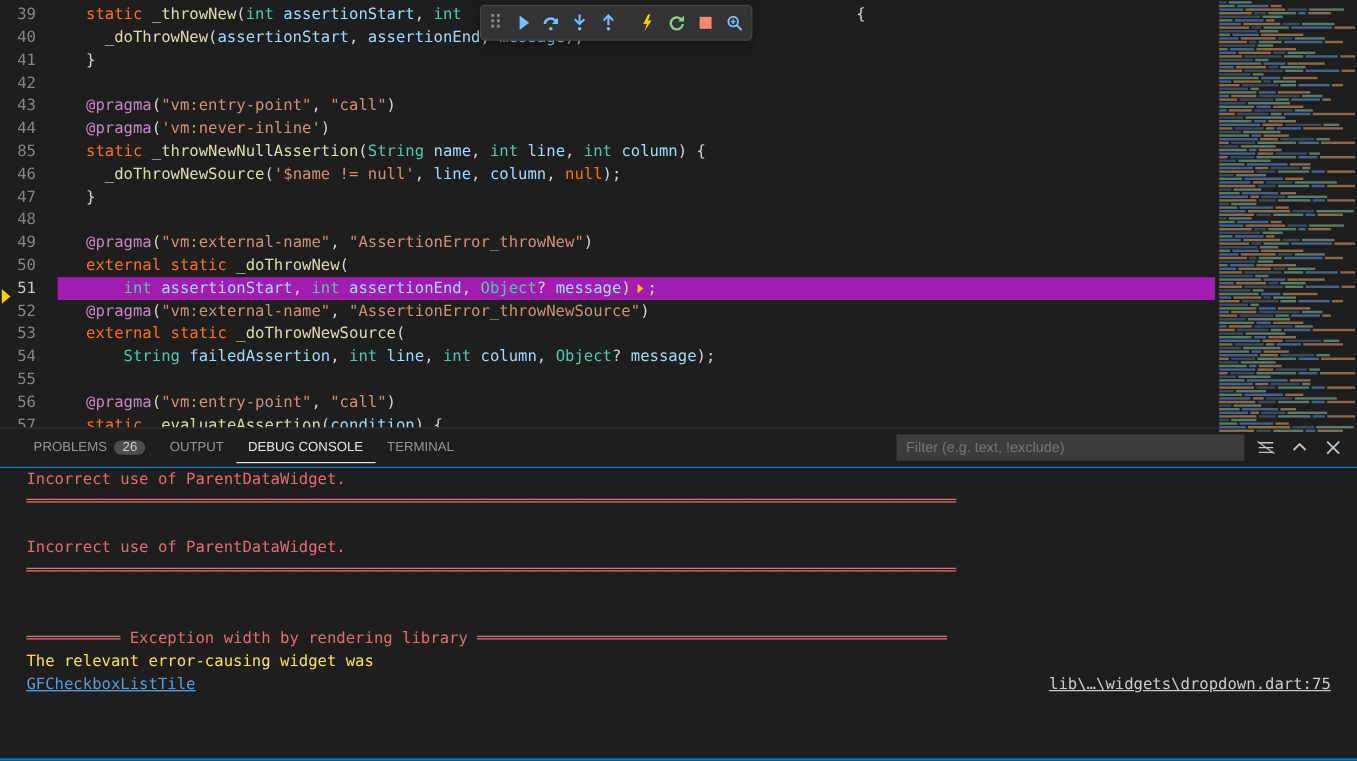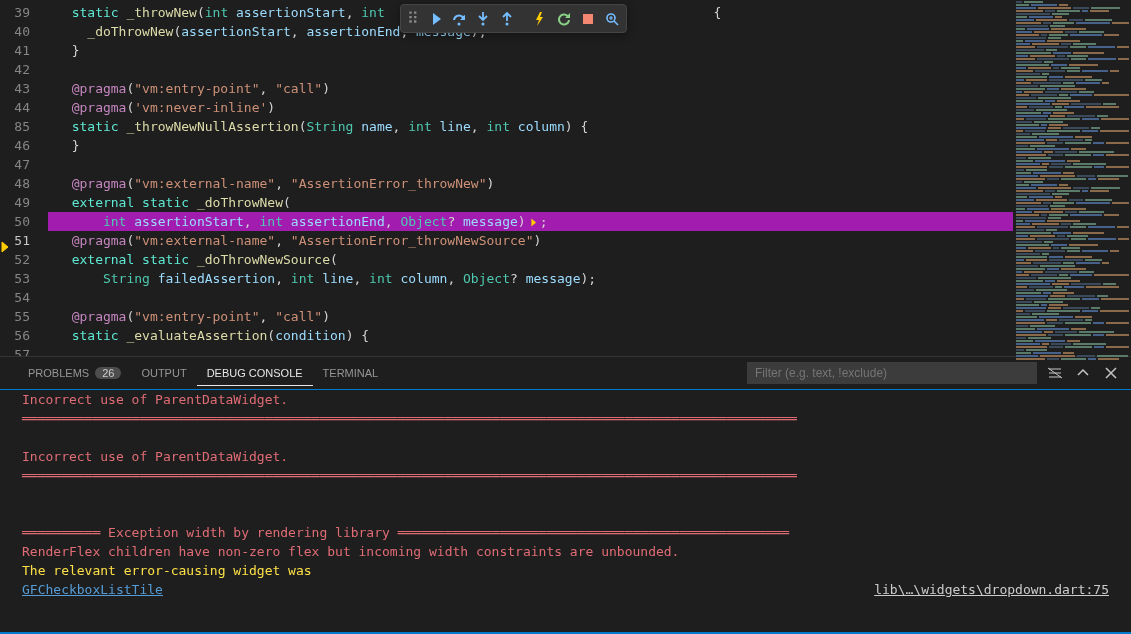--- a/index.html
+++ b/index.html
@@ -28,21 +28,21 @@
     .gutter .ln.current { color: #c6c6c6; }
     .code {
       flex: 1;
       font-family: Consolas, monospace;
       font-size: 13px;
       padding-top: 3px;
       padding-left: 8px;
     }
     .code .line { height: 19px; line-height: 19px; white-space: pre; }
     .code .line.hl { background: #a21caf; margin-left: -8px; padding-left: 8px; }
-    .kw { color: #5eead4; }
+    .kw { color: #f97316; }
     .fn { color: #dcdcaa; }
     .ty { color: #4ec9b0; }
     .str { color: #ce9178; }
     .va { color: #9cdcfe; }
     .cb { color: #c586c0; }
     .id { color: #d4d4d4; }
 
     .minimap {
       width: 118px;
       background: #1e1e1e;
@@ -172,20 +172,21 @@
         <div class="ln">57</div>
       </div>
     <div class="code" id="code">
         <div class="line"><span class="kw">  static</span><span class="id"> </span><span class="fn">_throwNew</span><span class="id">(</span><span class="ty">int</span><span class="id"> </span><span class="va">assertionStart</span><span class="id">, </span><span class="ty">int</span><span class="id">                                          {</span></div>
         <div class="line"><span class="id">    </span><span class="fn">_doThrowNew</span><span class="id">(</span><span class="va">assertionStart</span><span class="id">, </span><span class="va">assertionEnd</span><span class="id">, </span><span class="va">message</span><span class="id">);</span></div>
         <div class="line"><span class="id">  }</span></div>
         <div class="line"><span class="id"></span></div>
         <div class="line"><span class="id">  </span><span class="cb">@pragma</span><span class="id">(</span><span class="str">"vm:entry-point"</span><span class="id">, </span><span class="str">"call"</span><span class="id">)</span></div>
         <div class="line"><span class="id">  </span><span class="cb">@pragma</span><span class="id">(</span><span class="str">'vm:never-inline'</span><span class="id">)</span></div>
         <div class="line"><span class="id">  </span><span class="kw">static</span><span class="id"> </span><span class="fn">_throwNewNullAssertion</span><span class="id">(</span><span class="ty">String</span><span class="id"> </span><span class="va">name</span><span class="id">, </span><span class="ty">int</span><span class="id"> </span><span class="va">line</span><span class="id">, </span><span class="ty">int</span><span class="id"> </span><span class="va">column</span><span class="id">) {</span></div>
+        <div class="line"><span class="id">    </span><span class="fn">_doThrowNewSource</span><span class="id">(</span><span class="str">'$name != null'</span><span class="id">, </span><span class="va">line</span><span class="id">, </span><span class="va">column</span><span class="id">, </span><span class="kw">null</span><span class="id">);</span></div>
         <div class="line"><span class="id">  }</span></div>
         <div class="line"><span class="id"></span></div>
         <div class="line"><span class="id">  </span><span class="cb">@pragma</span><span class="id">(</span><span class="str">"vm:external-name"</span><span class="id">, </span><span class="str">"AssertionError_throwNew"</span><span class="id">)</span></div>
         <div class="line"><span class="id">  </span><span class="kw">external</span><span class="id"> </span><span class="kw">static</span><span class="id"> </span><span class="fn">_doThrowNew</span><span class="id">(</span></div>
         <div class="line hl"><span class="id">      </span><span class="ty">int</span><span class="id"> </span><span class="va">assertionStart</span><span class="id">, </span><span class="ty">int</span><span class="id"> </span><span class="va">assertionEnd</span><span class="id">, </span><span class="ty">Object</span><span class="id">? </span><span class="va">message</span><span class="id">)</span><span class="exec-marker"><svg width="11" height="11" viewBox="0 0 10 14">
               <path d="M1 2 L7 7 L1 12 Z" fill="#ffcc00"></path>
             </svg></span><span class="id">;</span></div>
         <div class="line"><span class="id">  </span><span class="cb">@pragma</span><span class="id">(</span><span class="str">"vm:external-name"</span><span class="id">, </span><span class="str">"AssertionError_throwNewSource"</span><span class="id">)</span></div>
         <div class="line"><span class="id">  </span><span class="kw">external</span><span class="id"> </span><span class="kw">static</span><span class="id"> </span><span class="fn">_doThrowNewSource</span><span class="id">(</span></div>
         <div class="line"><span class="id">      </span><span class="ty">String</span><span class="id"> </span><span class="va">failedAssertion</span><span class="id">, </span><span class="ty">int</span><span class="id"> </span><span class="va">line</span><span class="id">, </span><span class="ty">int</span><span class="id"> </span><span class="va">column</span><span class="id">, </span><span class="ty">Object</span><span class="id">? </span><span class="va">message</span><span class="id">);</span></div>
@@ -945,18 +946,17 @@
   </div>
   <div class="console-body" id="console">
       <div class="cl err">Incorrect use of ParentDataWidget.</div>
       <div class="cl sep">═══════════════════════════════════════════════════════════════════════════════════════════════════</div>
       <div class="cl ">&nbsp;</div>
       <div class="cl err">Incorrect use of ParentDataWidget.</div>
       <div class="cl sep">═══════════════════════════════════════════════════════════════════════════════════════════════════</div>
       <div class="cl ">&nbsp;</div>
       <div class="cl ">&nbsp;</div>
       <div class="cl sep">══════════ Exception width by rendering library ══════════════════════════════════════════════════</div>
-      <div class="cl err">RenderFlex children have non-zero flex but incoming width constraints are unbounded.</div>
       <div class="cl narr">The relevant error-causing widget was</div>
       <div class="cl link"><span class="link">GFCheckboxListTile</span><span class="filelink">lib\…\widgets\dropdown.dart:75</span></div>
     </div>
   <div class="bottom-border"></div>
 </div>
 
 </body></html>

